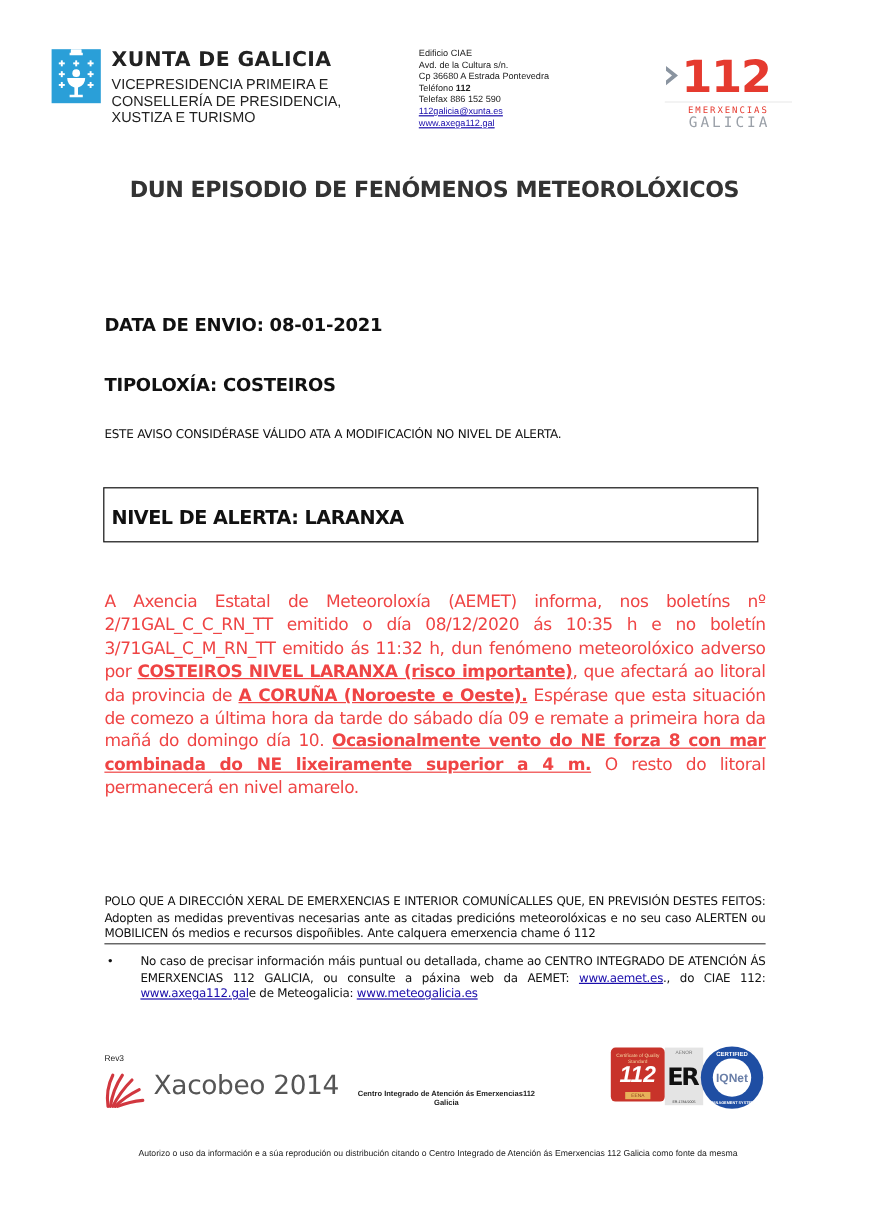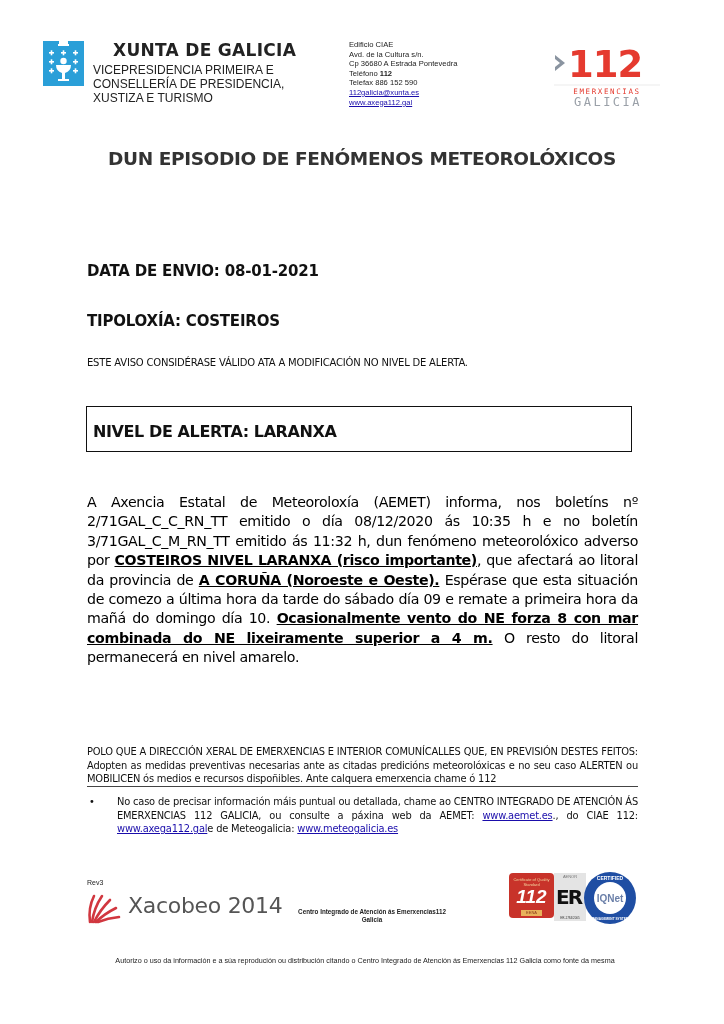--- a/index.html
+++ b/index.html
@@ -1,37 +1,37 @@
 <!DOCTYPE html>
 <html><head>
 <meta charset="utf-8">
 <style>
   html, body { margin: 0; padding: 0; background: #ffffff; }
   body { width: 724px; height: 1024px; position: relative; overflow: hidden; font-family: "Liberation Sans", sans-serif; color: #1a1a1a; }
   .abs { position: absolute; }
 
   
   .xunta-logo { left: 43px; top: 41px; width: 41px; height: 45px; background: #2a9fd8; }
-  .xunta-name { left: 93px; top: 40px; font-size: 17px; font-weight: bold; letter-spacing: 0.3px; color: #222; font-family: "DejaVu Sans", sans-serif; margin-left: 20px; }
+  .xunta-name { left: 93px; top: 40px; font-size: 17px; font-weight: bold; letter-spacing: 0.3px; color: #222; font-family: "DejaVu Sans", sans-serif; }
   .xunta-dept { left: 93px; top: 63px; font-size: 12px; line-height: 14px; color: #222; }
   .contact { left: 349px; top: 40px; font-size: 7.6px; line-height: 9.6px; color: #222; }
   .contact a { color: #1a0dab; text-decoration: underline; }
   .contact b { font-weight: bold; }
   .logo112 { left: 552px; top: 40px; width: 110px; height: 72px; }
 
   
   .title { left: 60px; width: 604px; top: 146px; text-align: center; font-size: 18.5px; font-weight: bold; line-height: 26px; color: #333; font-family: "DejaVu Sans", sans-serif; letter-spacing: -0.4px; }
   .date-line { left: 87px; top: 262px; font-size: 15px; font-weight: bold; color: #111; font-family: "DejaVu Sans", sans-serif; letter-spacing: -0.2px;}
   .tipo-line { left: 87px; top: 312px; font-size: 15px; font-weight: bold; color: #111; font-family: "DejaVu Sans", sans-serif; letter-spacing: -0.2px;}
   .validity { left: 87px; top: 357px; font-size: 10px; color: #111; font-family: "DejaVu Sans", sans-serif; letter-spacing: -0.2px;}
 
   .alert-box { left: 86px; top: 406px; width: 546px; height: 46px; border: 1.5px solid #111; box-sizing: border-box; text-align: right; }
   .alert-text { position: absolute; left: 6px; top: 15px; font-size: 16px; font-weight: bold; color: #111; font-family: "DejaVu Sans", sans-serif; letter-spacing: -0.4px; }
 
-  .body-para { left: 87px; top: 493px; width: 551px; font-size: 14.2px; line-height: 19.4px; text-align: justify; color: #000000; font-family: "DejaVu Sans", sans-serif; letter-spacing: -0.35px; }
+  .body-para { left: 87px; top: 493px; width: 551px; font-size: 14.2px; line-height: 19.4px; text-align: justify; color: #ef4444; font-family: "DejaVu Sans", sans-serif; letter-spacing: -0.35px; }
   .body-para .bu { font-weight: bold; text-decoration: underline; }
 
   .polo { left: 87px; top: 745px; width: 551px; font-size: 9.9px; line-height: 13.5px; text-align: justify; color: #111; font-family: "DejaVu Sans", sans-serif; letter-spacing: -0.2px; }
   .polo-rule { left: 87px; top: 786px; width: 551px; height: 0; border-top: 1px solid #444; }
 
   .bullet-wrap { left: 87px; top: 795px; width: 551px; font-size: 9.9px; line-height: 13.5px; color: #111; font-family: "DejaVu Sans", sans-serif; letter-spacing: -0.2px; }
   .bullet-dot { position: absolute; left: 2px; top: 0; }
   .bullet-text { margin-left: 30px; text-align: justify; }
   .bullet-text a { color: #1a0dab; text-decoration: underline; }
 

